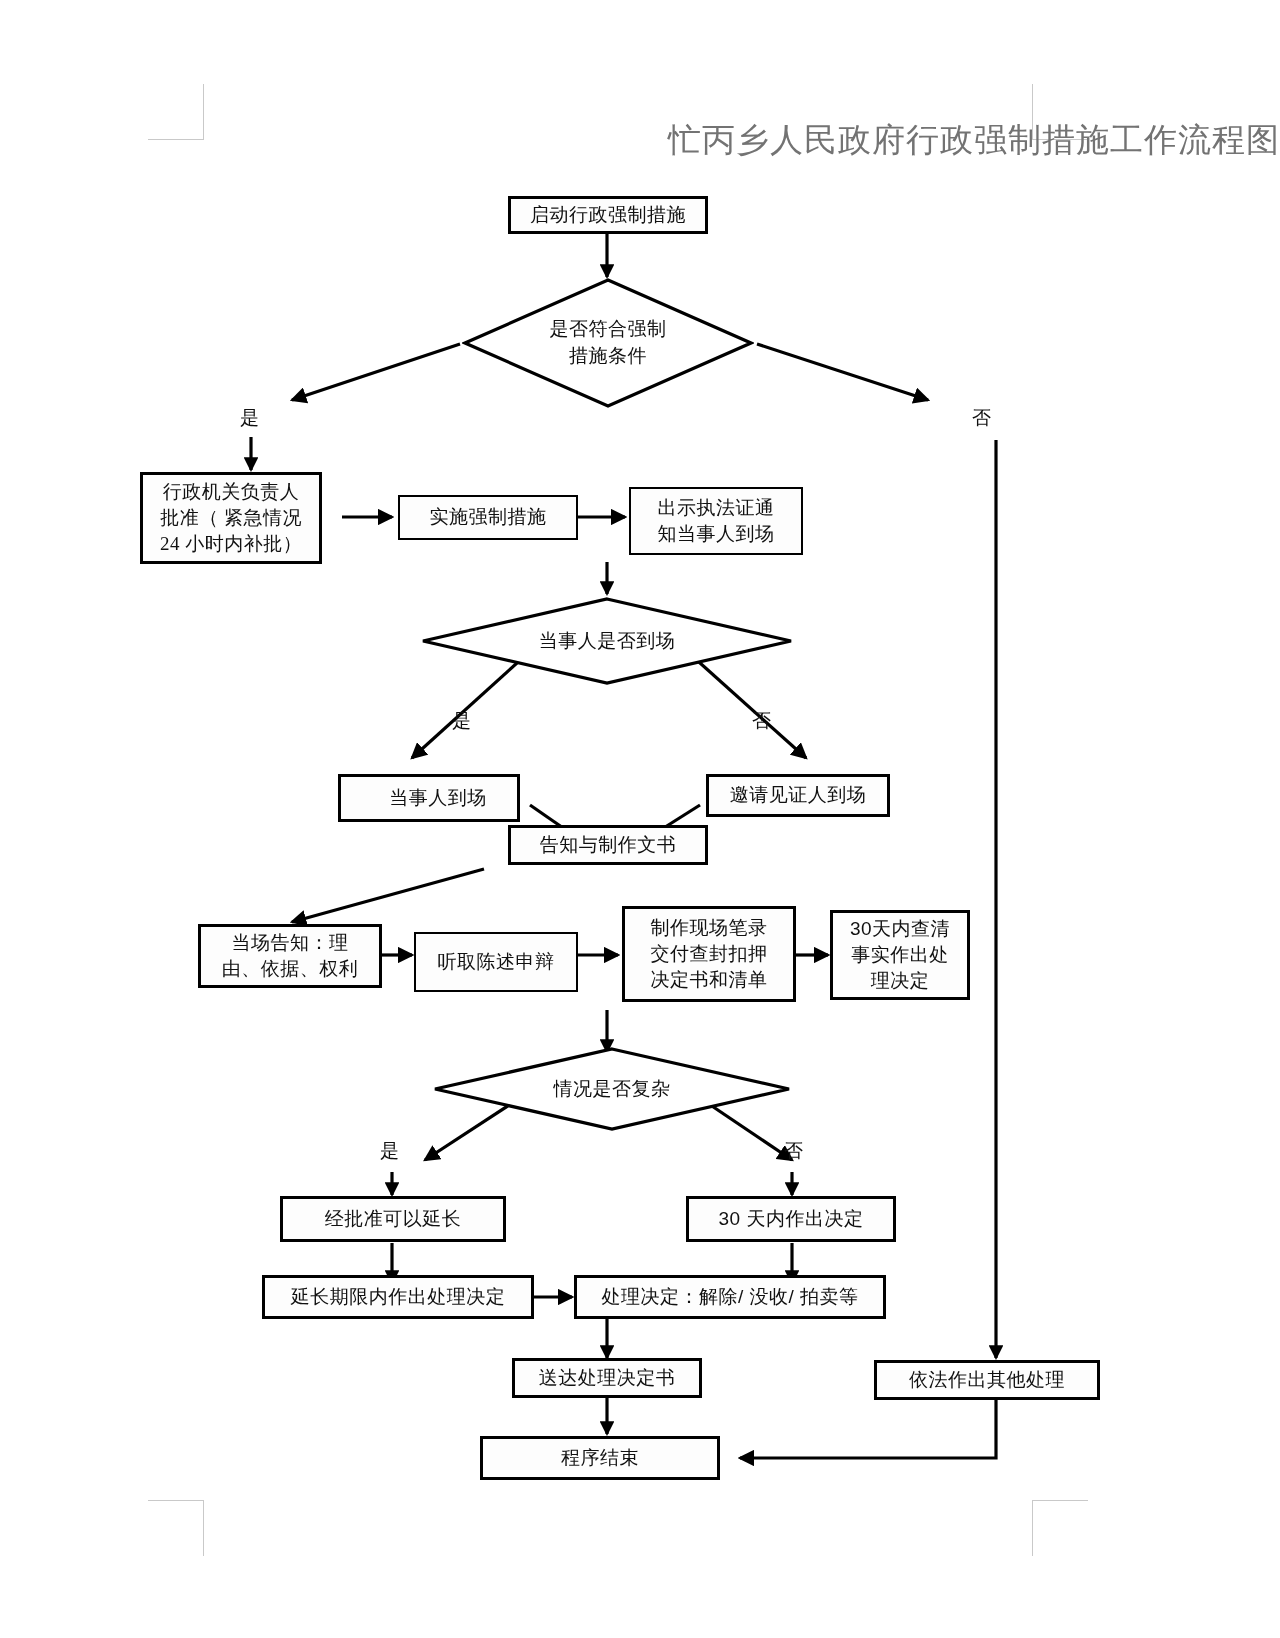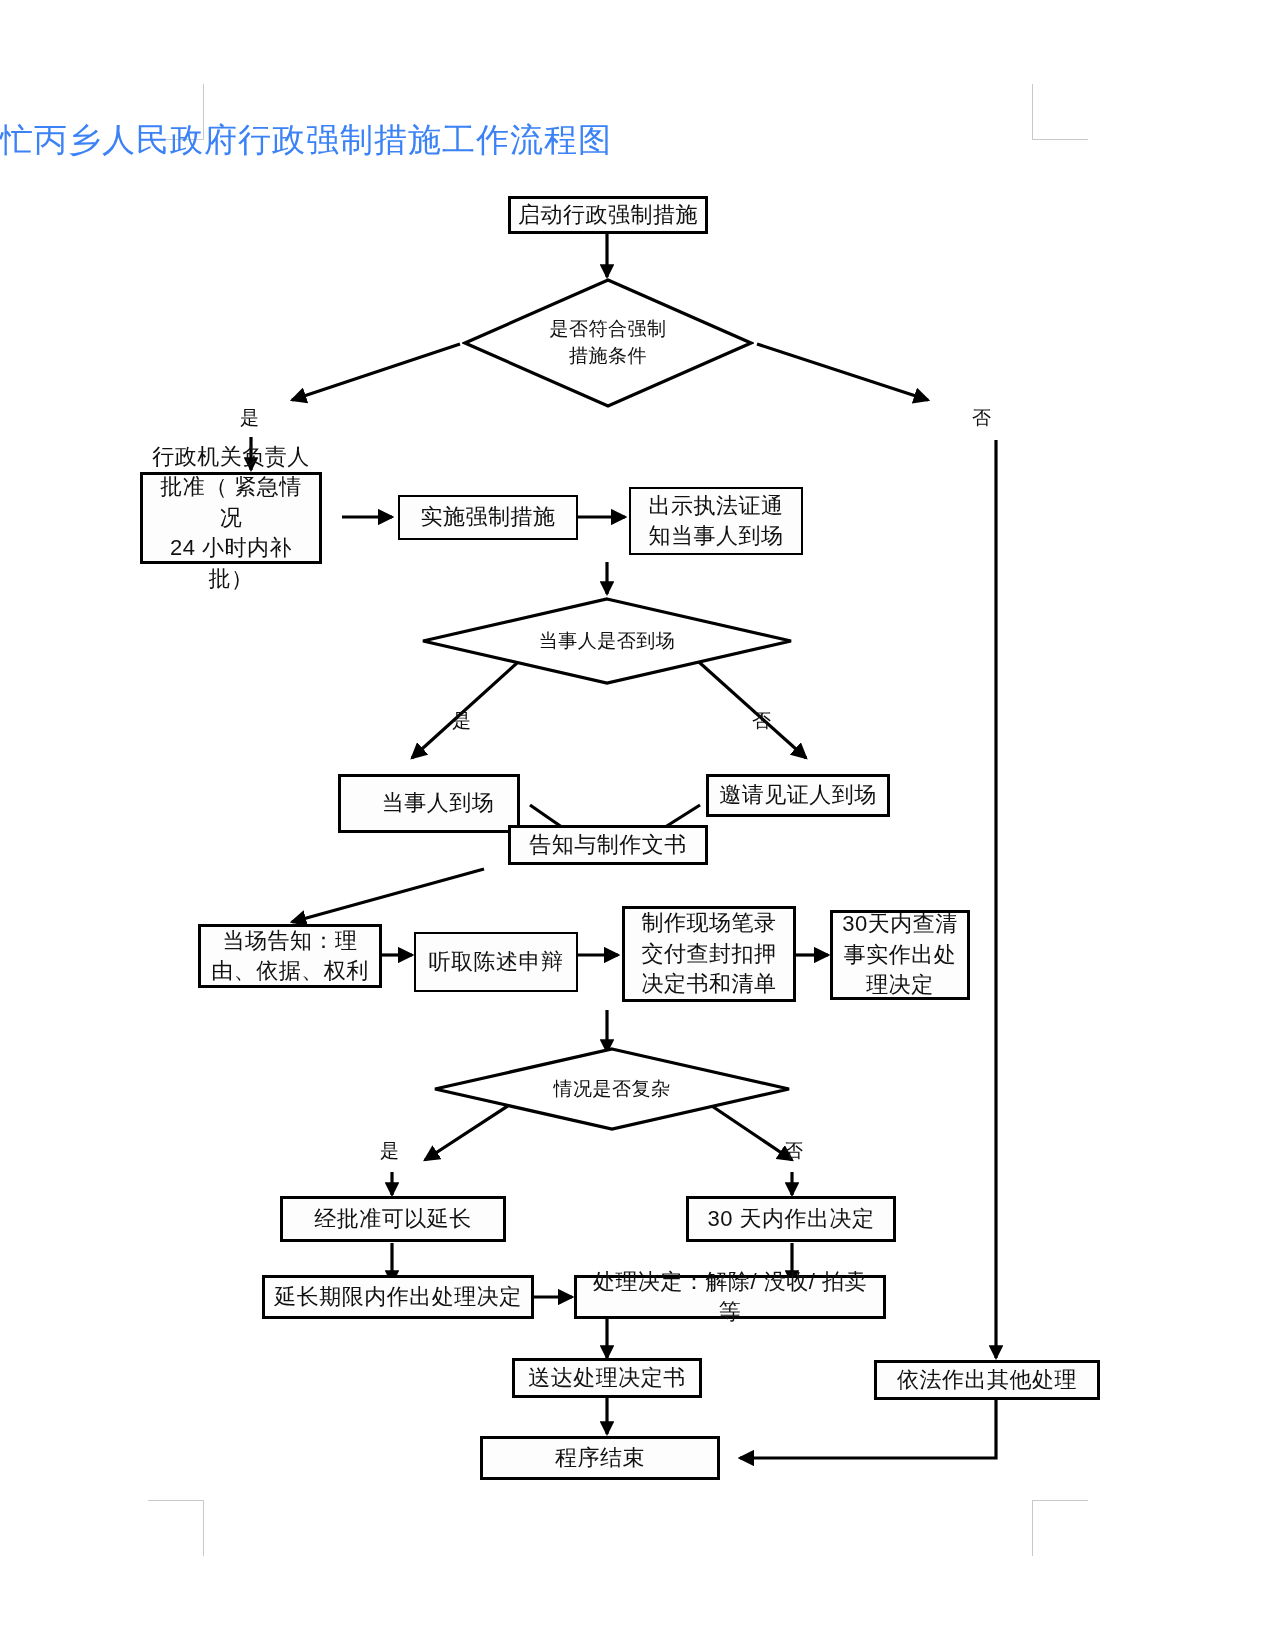--- a/index.html
+++ b/index.html
@@ -30,43 +30,43 @@
   .crop.bl .h{left:0;top:0;}
   .crop.bl .v{right:0;bottom:0;}
   .crop.br{left:1032px;top:1500px;}
   .crop.br .h{right:0;top:0;}
   .crop.br .v{left:0;bottom:0;}
 
   
   #title{
     position:absolute;
     left:0;top:118px;width:1280px;
-    text-align:left;
+    text-align:right;
     font-family:"DejaVu Serif","Liberation Serif",serif;
     font-size:33px;
     font-weight:400;
     letter-spacing:1px;
-    color:#3b82f6;
+    color:#737373;
     white-space:nowrap;
   }
 
   
   #wires{position:absolute;left:0;top:0;width:1280px;height:1638px;}
 
   
   .node{
     position:absolute;
     box-sizing:border-box;
     border:3px solid #000;
     background:#fdfdfd;
     display:flex;
     align-items:center;
     justify-content:center;
     text-align:center;
-    font-size:22px;
+    font-size:19px;
     line-height:1.38;
     letter-spacing:.5px;
     padding:2px 6px;
     white-space:pre-line;
     color:#111;
   }
   .node.thin{border-width:2px;}
 
   
   .diamond{
@@ -192,40 +192,40 @@
     <svg width="292" height="132" viewBox="0 0 292 132">
       <polygon points="146,3 289,66 146,129 3,66" fill="#fff" stroke="#000" stroke-width="3.2"></polygon>
     </svg>
     <span>是否符合强制
 措施条件</span>
   </div>
 
   <div class="blabel" style="left:240px;top:405px;">是</div>
   <div class="blabel" style="left:972px;top:405px;">否</div>
 
-  <div class="node" style="left:140px;top:472px;width:182px;height:92px;">行政机关负责人
+  <div class="node" style="left:140px;top:472px;width:182px;height:92px;font-family:Liberation Serif, serif;">行政机关负责人
 批准（ 紧急情况
 24 小时内补批）</div>
 
   <div class="node thin" style="left:398px;top:495px;width:180px;height:45px;text-align:center;">实施强制措施</div>
 
   <div class="node thin" style="left:629px;top:487px;width:174px;height:68px;">出示执法证通
 知当事人到场</div>
 
   <div class="diamond" style="left:420px;top:596px;width:374px;height:90px;">
     <svg width="374" height="90" viewBox="0 0 374 90">
       <polygon points="187,3 371,45 187,87 3,45" fill="#fff" stroke="#000" stroke-width="3.2"></polygon>
     </svg>
     <span>当事人是否到场</span>
   </div>
 
   <div class="blabel" style="left:452px;top:708px;">是</div>
   <div class="blabel" style="left:752px;top:708px;">否</div>
 
-  <div class="node" style="left:338px;top:774px;width:182px;height:59px;padding-left:24px;">当事人到场</div>
+  <div class="node" style="left:338px;top:774px;width:182px;height:48px;padding-left:24px;">当事人到场</div>
 
   <div class="node" style="left:706px;top:774px;width:184px;height:43px;">邀请见证人到场</div>
 
   <div class="node" style="left:500px;top:825px;width:200px;height:40px;margin-left:8px;">告知与制作文书</div>
 
   <div class="node" style="left:198px;top:924px;width:184px;height:64px;">当场告知：理
 由、依据、权利</div>
 
   <div class="node thin" style="left:414px;top:932px;width:164px;height:60px;">听取陈述申辩</div>
 

